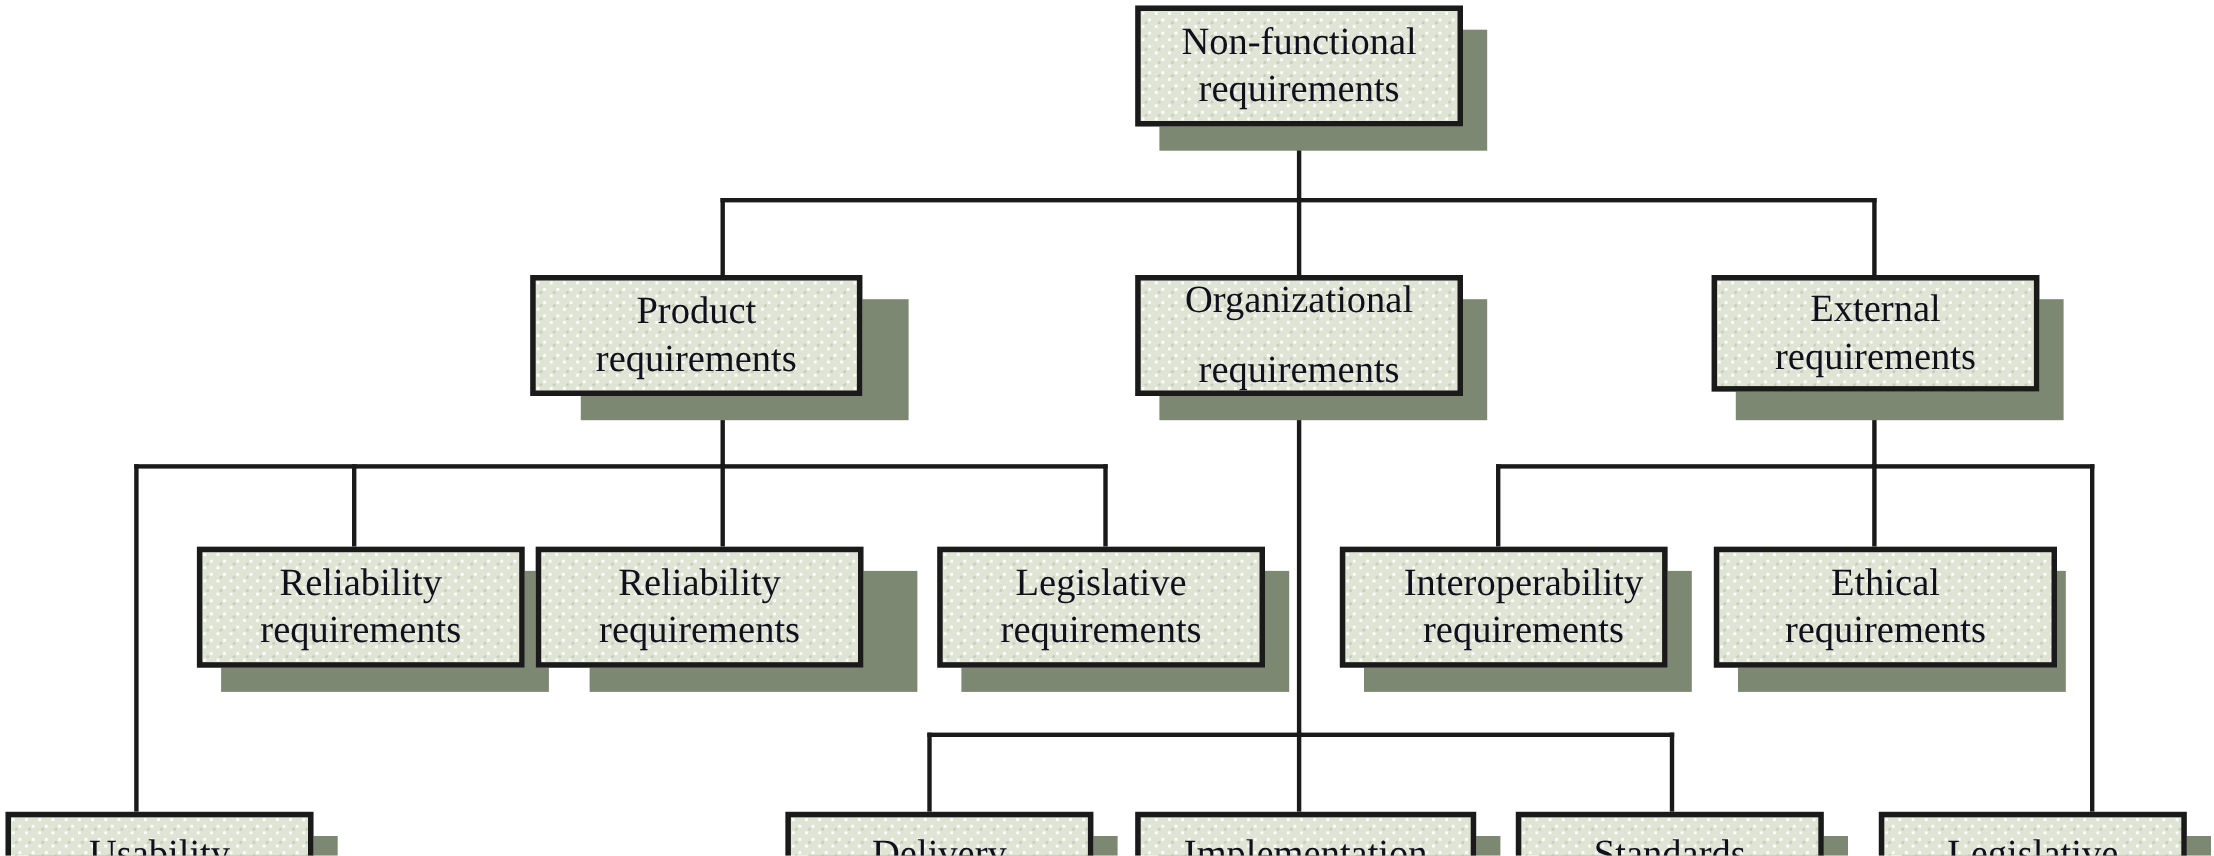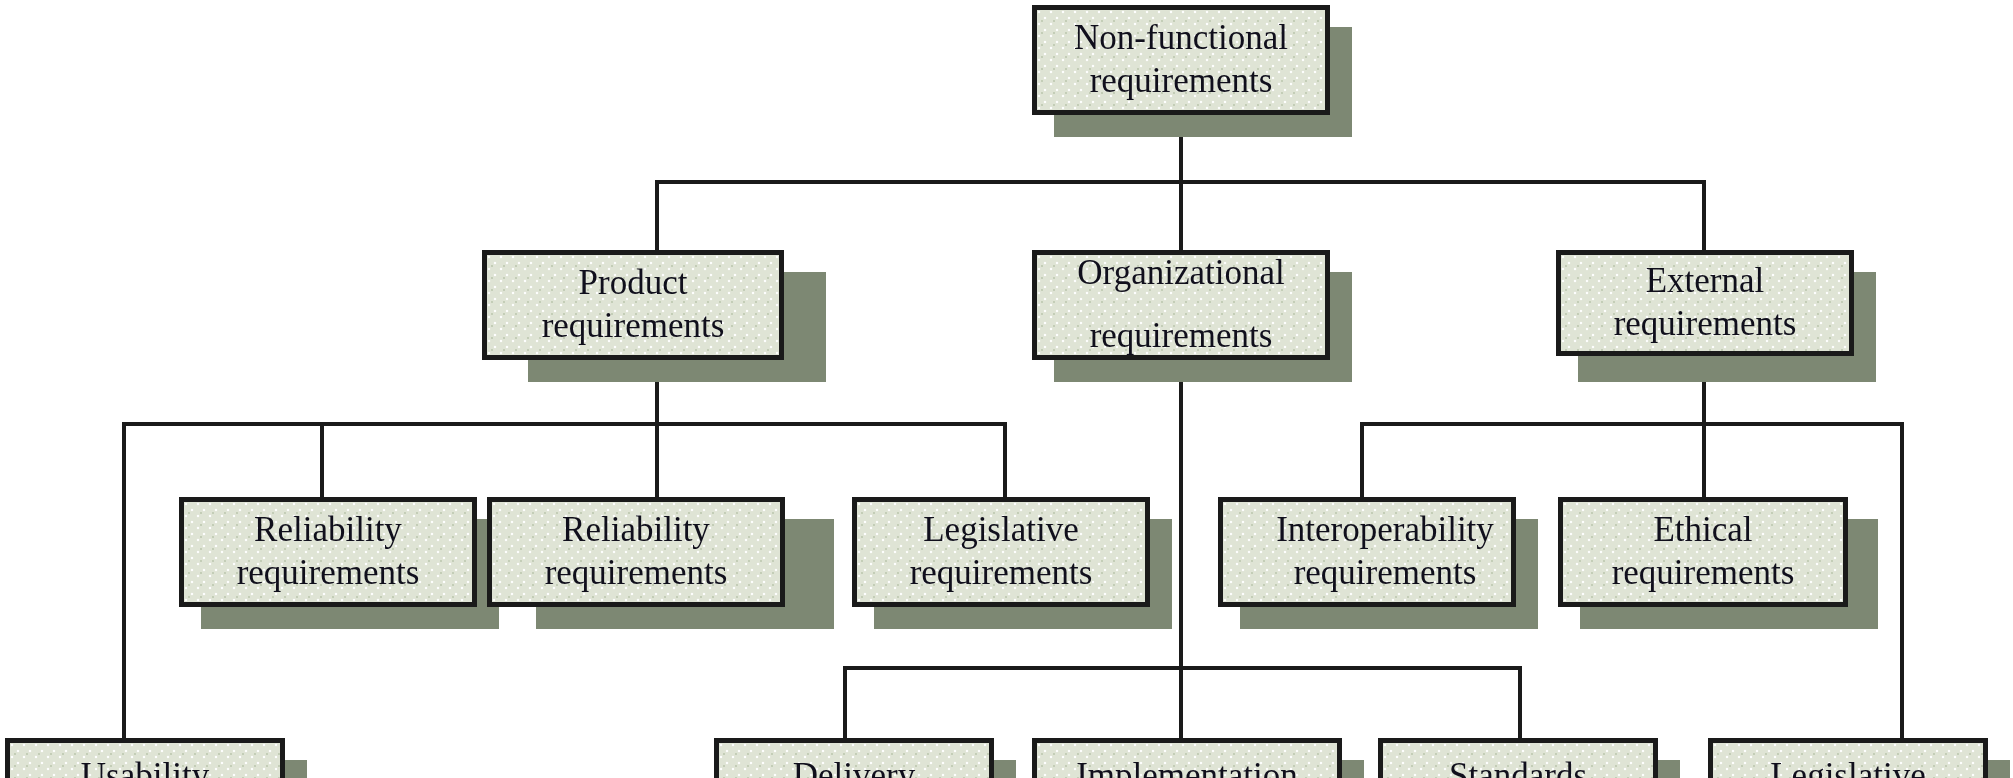--- a/index.html
+++ b/index.html
@@ -135,21 +135,21 @@
   <div class="node" style="left:852px; top:497px; width:298px; height:110px;">
     <span class="ln">Legislative</span>
     <span class="ln">requirements</span>
   </div>
 
   <div class="node" style="left:1218px; top:497px; width:298px; height:110px;padding-left:36px;">
     <span class="ln">Interoperability</span>
     <span class="ln">requirements</span>
   </div>
 
-  <div class="node" style="left:1558px; top:497px; width:290px; height:110px;">
+  <div class="node" style="left:1558px; top:497px; width:312px; height:110px;">
     <span class="ln">Ethical</span>
     <span class="ln">requirements</span>
   </div>
 
   <div class="node" style="left:5px; top:738px; width:280px; height:110px; justify-content:flex-start; padding-top:12px;">
     <span class="ln">Usability</span>
   </div>
 
   <div class="node" style="left:714px; top:738px; width:280px; height:110px; justify-content:flex-start; padding-top:12px;">
     <span class="ln">Delivery</span>

